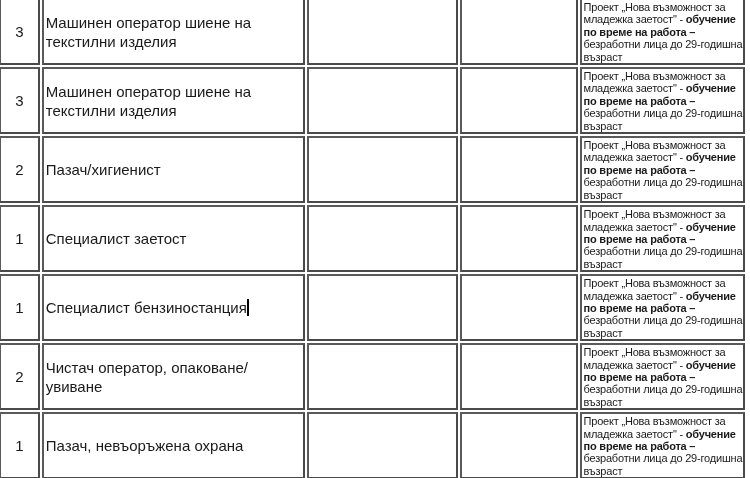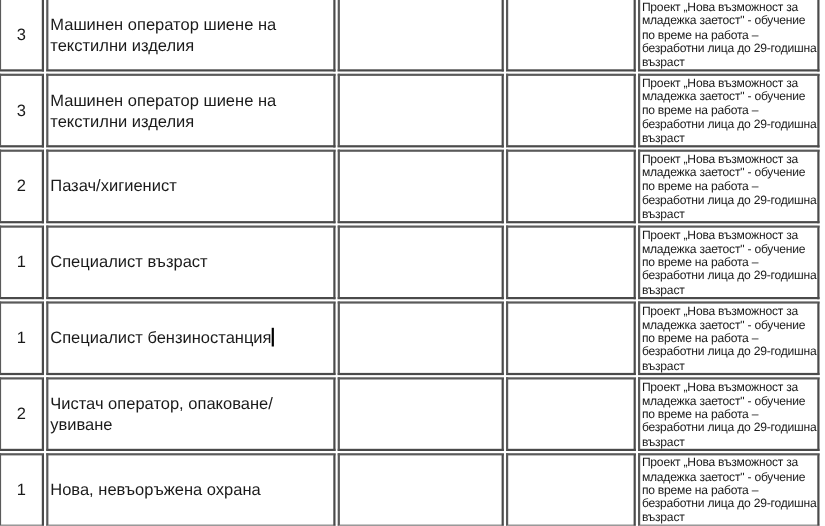--- a/index.html
+++ b/index.html
@@ -53,21 +53,21 @@
     td.c-empty2 { width: 123px; }
     td.c-note {
       width: 170px;
       font-size: 11px;
       line-height: 12.4px;
       vertical-align: top !important;
       padding: 1px 0 0 2px !important;
       letter-spacing: -0.2px;
       white-space: normal;
     }
-    td.c-note b { font-weight: normal; }
+    td.c-note b { font-weight: bold; }
     .caret {
       display: inline-block;
       width: 2px;
       height: 17px;
       background: #000;
       vertical-align: -3px;
       margin-left: 0;
     }
   </style>
 </head>
@@ -92,42 +92,42 @@
       </tr>
       <tr>
         <td class="c-num">2</td>
         <td class="c-pos">Пазач/хигиенист</td>
         <td class="c-empty1"></td>
         <td class="c-empty2"></td>
         <td class="c-note"><span>Проект „Нова възможност за младежка заетост" - </span><b>обучение по време на работа –</b><span> безработни лица до 29-годишна възраст</span></td>
       </tr>
       <tr>
         <td class="c-num">1</td>
-        <td class="c-pos">Специалист възраст</td>
+        <td class="c-pos">Специалист заетост</td>
         <td class="c-empty1"></td>
         <td class="c-empty2"></td>
         <td class="c-note"><span>Проект „Нова възможност за младежка заетост" - </span><b>обучение по време на работа –</b><span> безработни лица до 29-годишна възраст</span></td>
       </tr>
       <tr>
         <td class="c-num">1</td>
         <td class="c-pos"><span>Специалист бензиностанция</span><span class="caret"></span></td>
         <td class="c-empty1"></td>
         <td class="c-empty2"></td>
         <td class="c-note"><span>Проект „Нова възможност за младежка заетост" - </span><b>обучение по време на работа –</b><span> безработни лица до 29-годишна възраст</span></td>
       </tr>
       <tr>
         <td class="c-num">2</td>
         <td class="c-pos">Чистач оператор, опаковане/увиване</td>
         <td class="c-empty1"></td>
         <td class="c-empty2"></td>
         <td class="c-note"><span>Проект „Нова възможност за младежка заетост" - </span><b>обучение по време на работа –</b><span> безработни лица до 29-годишна възраст</span></td>
       </tr>
       <tr>
         <td class="c-num">1</td>
-        <td class="c-pos">Нова, невъоръжена охрана</td>
+        <td class="c-pos">Пазач, невъоръжена охрана</td>
         <td class="c-empty1"></td>
         <td class="c-empty2"></td>
         <td class="c-note"><span>Проект „Нова възможност за младежка заетост" - </span><b>обучение по време на работа –</b><span> безработни лица до 29-годишна възраст</span></td>
       </tr>
 
     </tbody>
   </table>
 </div>
 
 </body></html>

